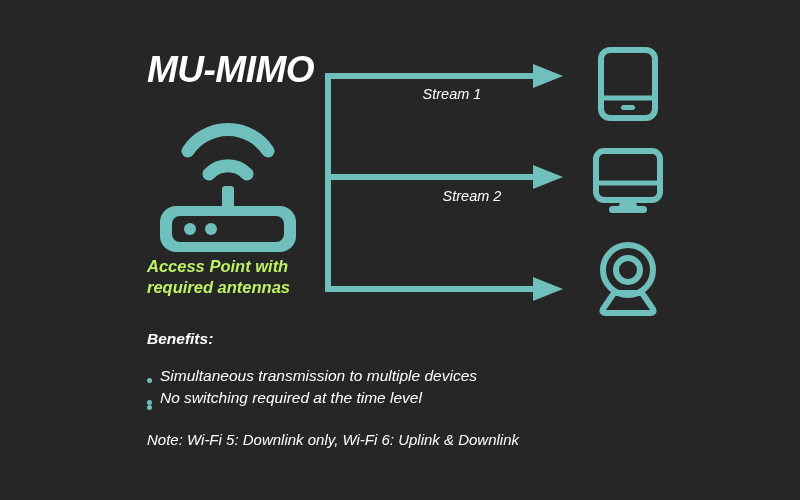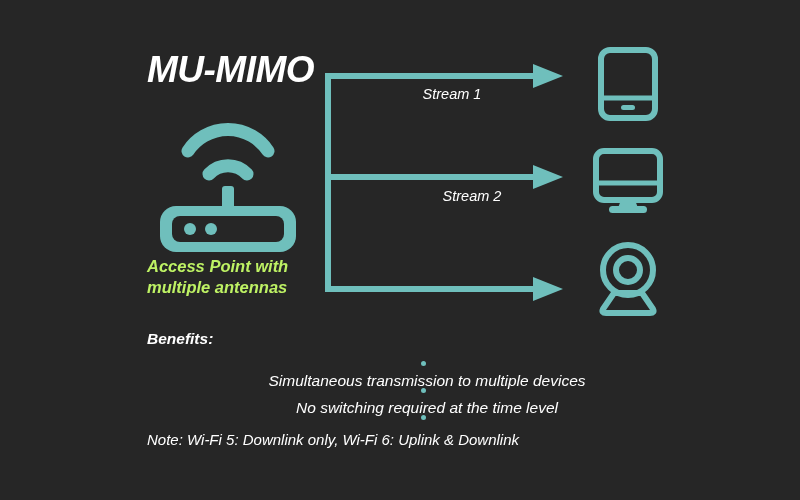--- a/index.html
+++ b/index.html
@@ -84,24 +84,23 @@
   }
   #benefits-title {
     font-size: 15.5px;
     font-weight: bold;
     color: #ffffff;
     line-height: 22px;
     margin-bottom: 15px;
   }
   .bullet-row {
     display: flex;
-    align-items: center;
+    align-items: flex-end;
     line-height: 22px;
     margin-bottom: 0px;
-    flex-direction: column;
   }
   .bullet-dot {
     width: 5px;
     height: 5px;
     border-radius: 50%;
     background: #6FBFBC;
     margin-right: 8px;
     flex: 0 0 auto;
     position: relative;
     top: -4px;
@@ -139,21 +138,21 @@
 
       <rect x="22" y="104" width="112" height="26" rx="8" ry="8" fill="#262626"></rect>
 
       <circle cx="40" cy="117" r="6" fill="#6FBFBC"></circle>
       <circle cx="61" cy="117" r="6" fill="#6FBFBC"></circle>
     </svg>
   </div>
 
   <div class="abs" id="ap-label">
     <div>Access Point with</div>
-    <div>multiple antennas</div>
+    <div>required antennas</div>
   </div>
 
   <div class="abs" id="connectors">
     <svg width="265" height="245" viewBox="0 0 265 245" xmlns="http://www.w3.org/2000/svg">
 
       <rect x="0" y="13" width="6" height="219" fill="#6FBFBC"></rect>
 
       <rect x="0" y="13" width="210" height="6" fill="#6FBFBC"></rect>
       <polygon points="208,4 238,16 208,28" fill="#6FBFBC"></polygon>
 

